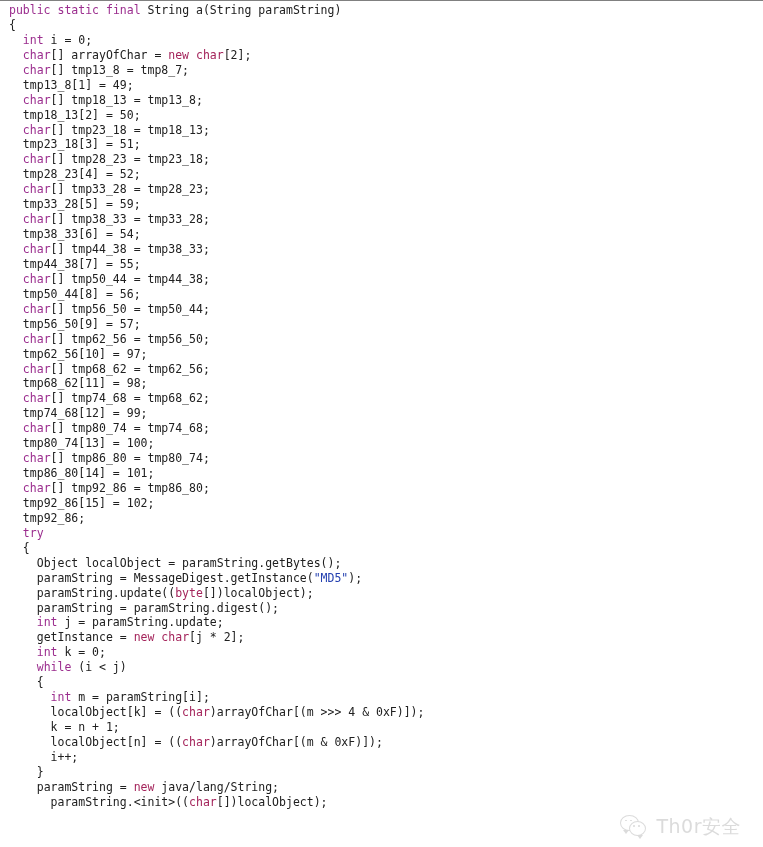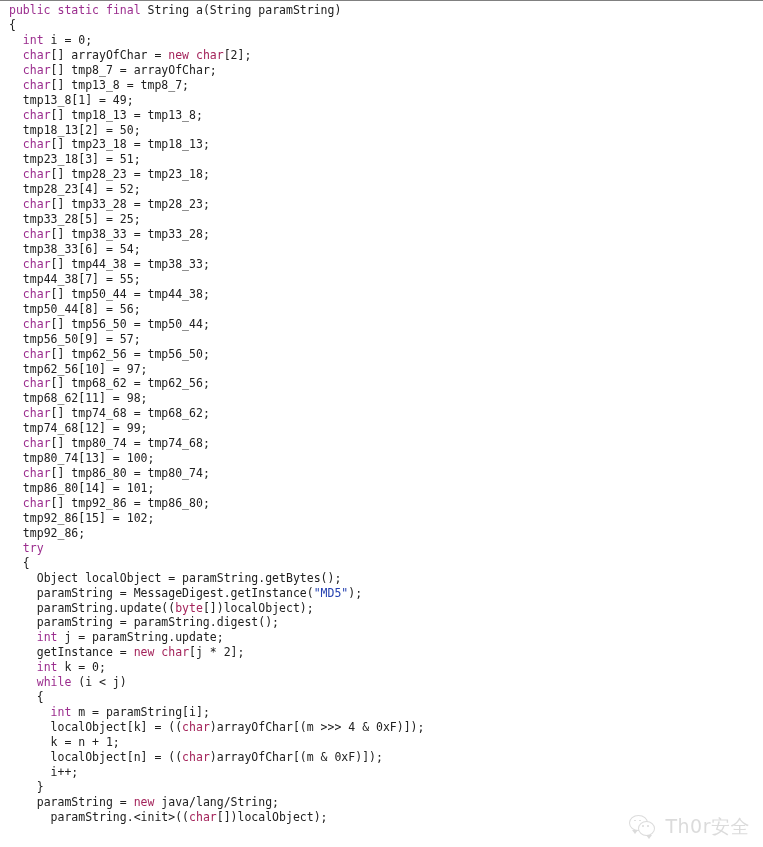--- a/index.html
+++ b/index.html
@@ -46,21 +46,21 @@
 
   .tok { font-family: "DejaVu Sans Mono", monospace; }
   .kw   { color: #9b2d8e; }
   .kw2  { color: #a4245b; }
   .str  { color: #2440b0; }
   .plain{ color: #202020; }
 
   
   #watermark {
     position: absolute;
-    right: 13px;
+    right: 22px;
     bottom: 10px;
     display: flex;
     align-items: center;
     gap: 10px;
     opacity: 0.30;
     pointer-events: none;
     user-select: none;
   }
   #watermark .wm-logo {
     width: 26px;
@@ -120,31 +120,30 @@
 </head>
 <body>
 
 <div id="code-viewer">
 
   <div id="code-block">
       <div class="code-line"><span class="tok kw">public</span><span class="tok plain"> </span><span class="tok kw">static</span><span class="tok plain"> </span><span class="tok kw">final</span><span class="tok plain"> String a(String paramString)</span></div>
       <div class="code-line"><span class="tok plain">{</span></div>
       <div class="code-line"><span class="tok plain">  </span><span class="tok kw">int</span><span class="tok plain"> i = 0;</span></div>
       <div class="code-line"><span class="tok plain">  </span><span class="tok kw">char</span><span class="tok plain">[] arrayOfChar = </span><span class="tok kw2">new</span><span class="tok plain"> </span><span class="tok kw2">char</span><span class="tok plain">[2];</span></div>
-      <div class="code-line"><span class="tok plain">  </span><span class="tok kw">char</span><span class="tok plain">[] tmp8_7 = arrayOfChar;</span></div>
       <div class="code-line"><span class="tok plain">  </span><span class="tok kw">char</span><span class="tok plain">[] tmp13_8 = tmp8_7;</span></div>
       <div class="code-line"><span class="tok plain">  </span><span class="tok plain">tmp13_8[1] = 49;</span></div>
       <div class="code-line"><span class="tok plain">  </span><span class="tok kw">char</span><span class="tok plain">[] tmp18_13 = tmp13_8;</span></div>
       <div class="code-line"><span class="tok plain">  </span><span class="tok plain">tmp18_13[2] = 50;</span></div>
       <div class="code-line"><span class="tok plain">  </span><span class="tok kw">char</span><span class="tok plain">[] tmp23_18 = tmp18_13;</span></div>
       <div class="code-line"><span class="tok plain">  </span><span class="tok plain">tmp23_18[3] = 51;</span></div>
       <div class="code-line"><span class="tok plain">  </span><span class="tok kw">char</span><span class="tok plain">[] tmp28_23 = tmp23_18;</span></div>
       <div class="code-line"><span class="tok plain">  </span><span class="tok plain">tmp28_23[4] = 52;</span></div>
       <div class="code-line"><span class="tok plain">  </span><span class="tok kw">char</span><span class="tok plain">[] tmp33_28 = tmp28_23;</span></div>
-      <div class="code-line"><span class="tok plain">  </span><span class="tok plain">tmp33_28[5] = 25;</span></div>
+      <div class="code-line"><span class="tok plain">  </span><span class="tok plain">tmp33_28[5] = 59;</span></div>
       <div class="code-line"><span class="tok plain">  </span><span class="tok kw">char</span><span class="tok plain">[] tmp38_33 = tmp33_28;</span></div>
       <div class="code-line"><span class="tok plain">  </span><span class="tok plain">tmp38_33[6] = 54;</span></div>
       <div class="code-line"><span class="tok plain">  </span><span class="tok kw">char</span><span class="tok plain">[] tmp44_38 = tmp38_33;</span></div>
       <div class="code-line"><span class="tok plain">  </span><span class="tok plain">tmp44_38[7] = 55;</span></div>
       <div class="code-line"><span class="tok plain">  </span><span class="tok kw">char</span><span class="tok plain">[] tmp50_44 = tmp44_38;</span></div>
       <div class="code-line"><span class="tok plain">  </span><span class="tok plain">tmp50_44[8] = 56;</span></div>
       <div class="code-line"><span class="tok plain">  </span><span class="tok kw">char</span><span class="tok plain">[] tmp56_50 = tmp50_44;</span></div>
       <div class="code-line"><span class="tok plain">  </span><span class="tok plain">tmp56_50[9] = 57;</span></div>
       <div class="code-line"><span class="tok plain">  </span><span class="tok kw">char</span><span class="tok plain">[] tmp62_56 = tmp56_50;</span></div>
       <div class="code-line"><span class="tok plain">  </span><span class="tok plain">tmp62_56[10] = 97;</span></div>

